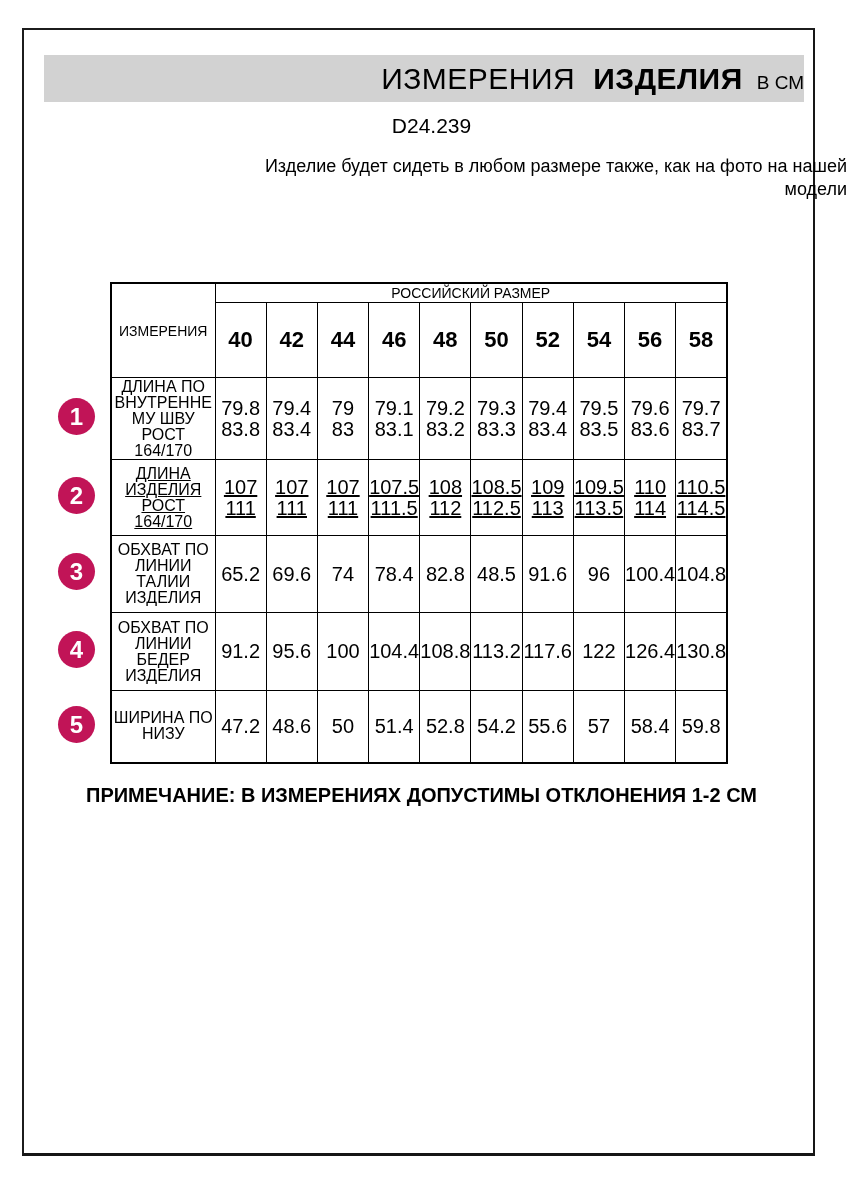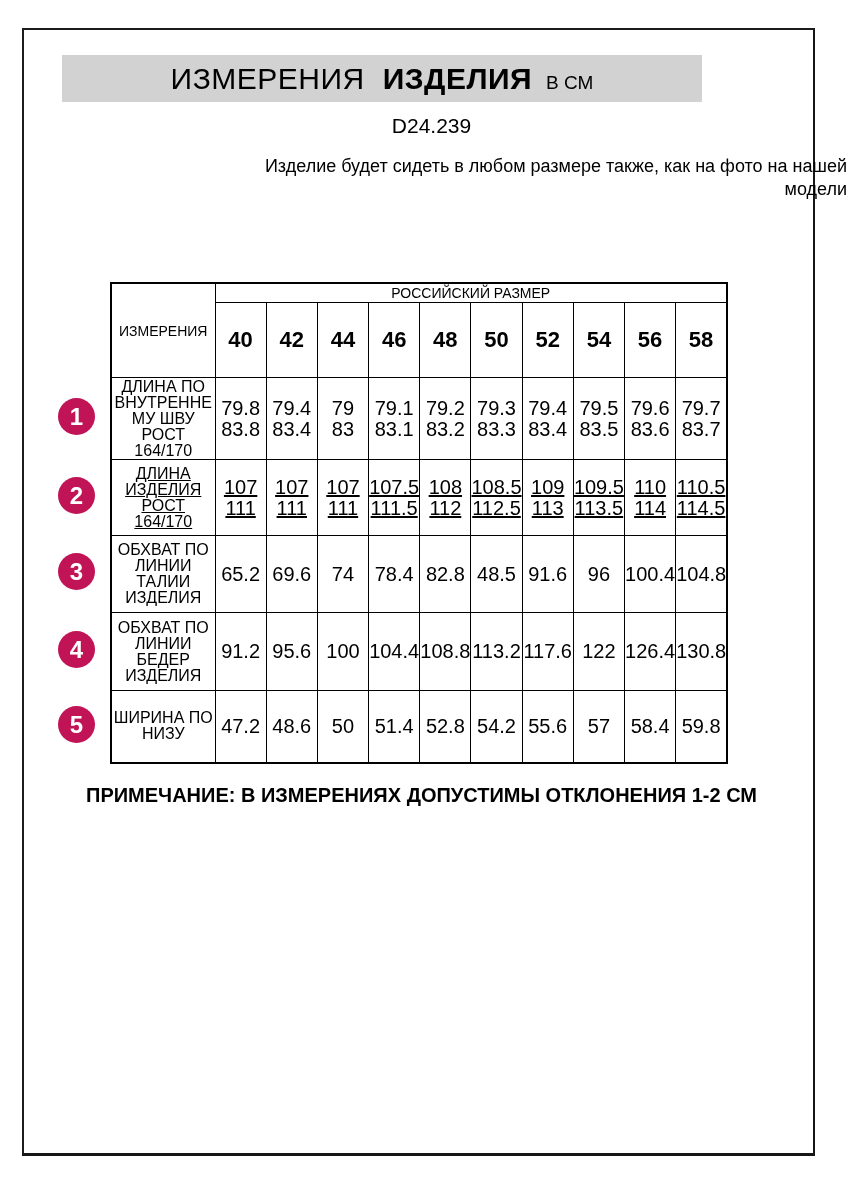--- a/index.html
+++ b/index.html
@@ -25,26 +25,25 @@
     box-sizing: border-box;
     border-top: 2px solid #1c1c1c;
     border-left: 2px solid #1c1c1c;
     border-right: 2px solid #161616;
     border-bottom: 3px solid #161616;
   }
   .title-band {
     position: absolute;
     left: 44px;
     top: 55px;
-    width: 640px;
+    width: 760px;
     height: 47px;
     line-height: 47px;
-    text-align: center;
+    text-align: right;
     white-space: nowrap;
-    margin-left: 18px;
   }
   .tw1 { font-size: 30px; font-weight: normal; letter-spacing: 0.5px; }
   .tw2 { font-size: 30px; font-weight: bold; margin-left: 18px; letter-spacing: 0.5px; }
   .tw3 { font-size: 19px; font-weight: normal; margin-left: 14px; }
   .model {
     position: absolute;
     left: 10px;
     top: 114px;
     width: 843px;
     text-align: center;

